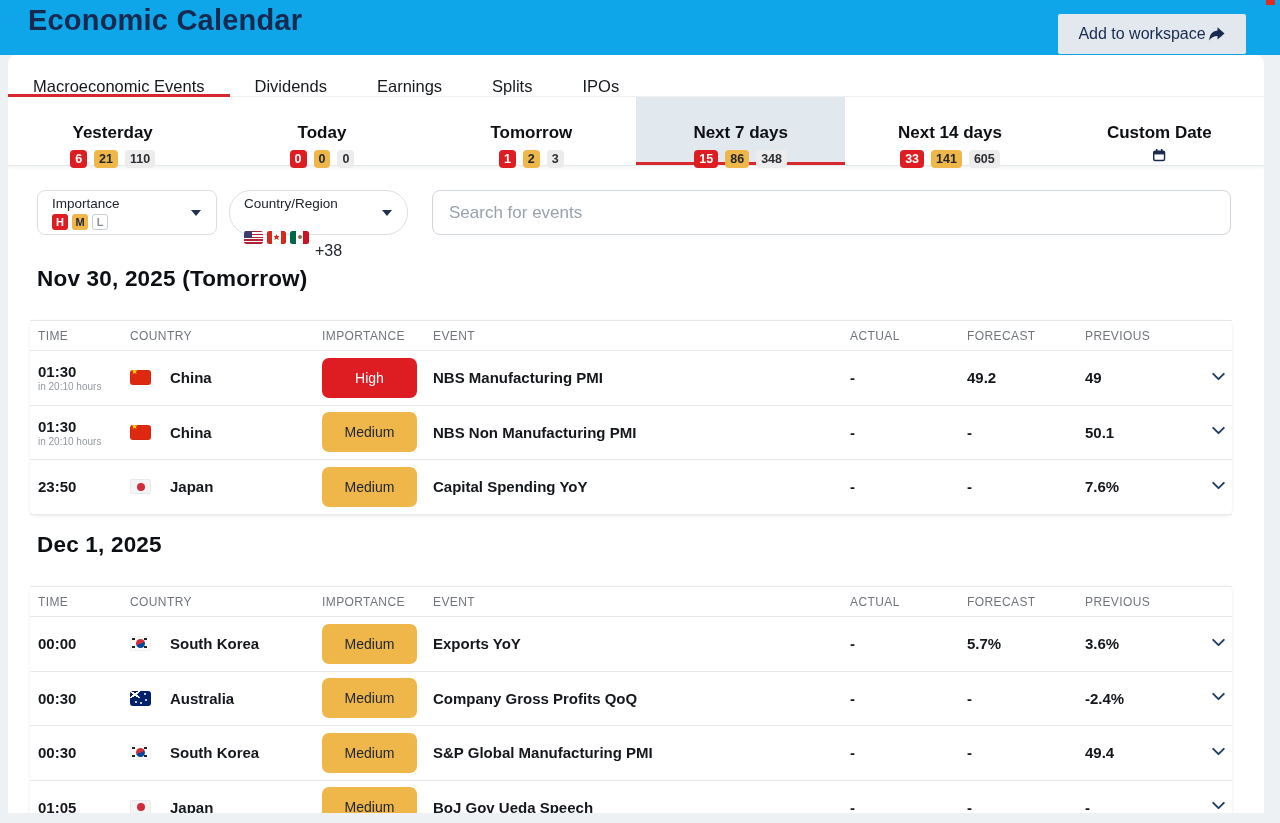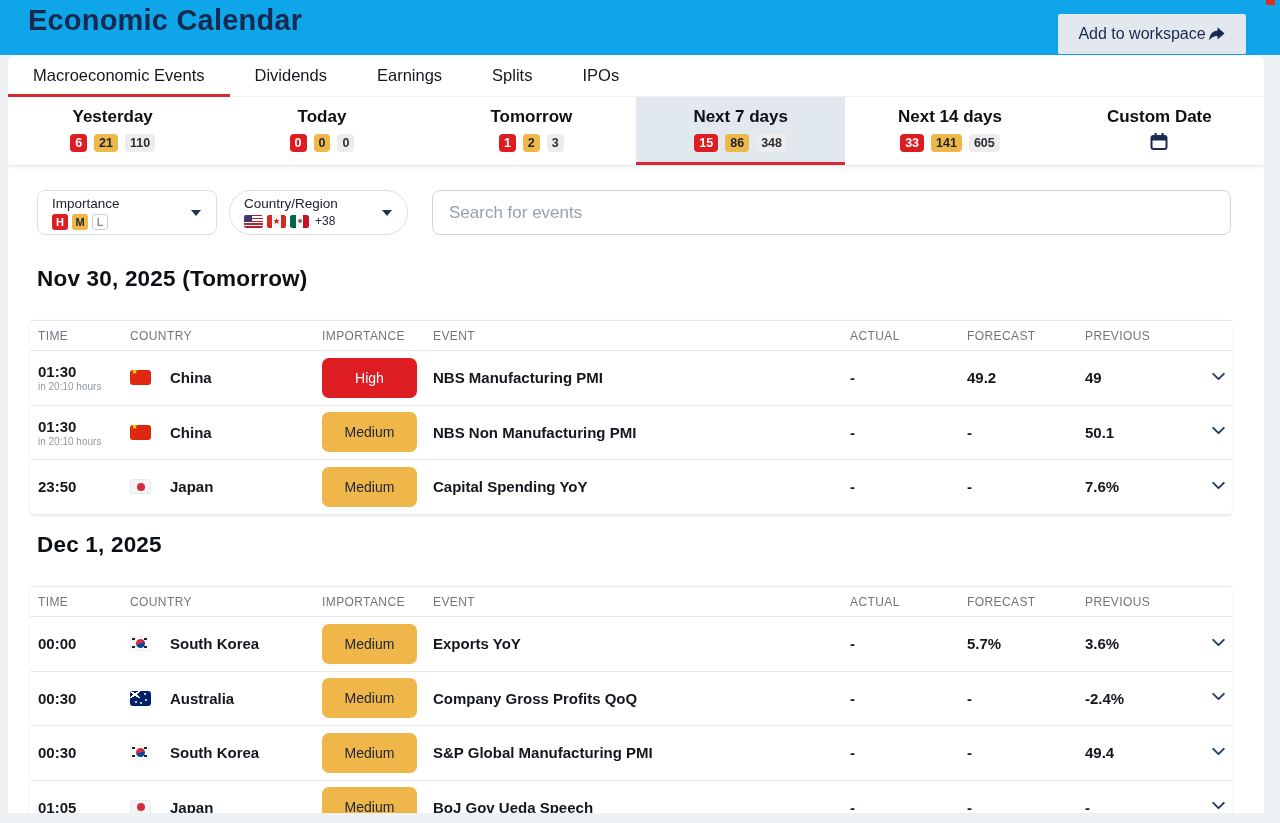--- a/index.html
+++ b/index.html
@@ -10,46 +10,46 @@
   .topbar { position:absolute; left:0; top:0; width:1280px; height:55px; background:#0ea5e9; }
   .page-title { position:absolute; left:28px; top:4px; font-size:29px; font-weight:700; color:#17294e; letter-spacing:.2px; }
   .workspace-btn { position:absolute; left:1058px; top:14px; width:188px; height:40px; background:#e2e8ee; border:none; border-radius:2px; display:flex; align-items:center; justify-content:center; gap:0; font-size:16px; color:#17294e; font-family:inherit; cursor:pointer; }
   .red-sliver { position:absolute; left:1266px; top:0; width:9px; height:5px; background:#e02b20; }
 
   
   .main-card { position:absolute; left:8px; top:55px; width:1256px; height:758px; background:#fff; border-radius:8px 8px 0 0; overflow:hidden; }
 
   
   .tab-bar { position:absolute; left:0; top:0; width:100%; height:42px; display:flex; border-bottom:1px solid #eef0f2; }
-  .cat-tab { padding:0 25px; height:42px; line-height:40px; font-size:16.5px; color:#15181d; cursor:pointer; border-bottom:3px solid transparent; white-space:nowrap; }
+  .cat-tab { padding:11px 25px; height:42px; line-height:40px; font-size:16.5px; color:#15181d; cursor:pointer; border-bottom:3px solid transparent; white-space:nowrap; }
   .cat-tab.active { border-bottom-color:#d7282f; }
 
   
   .date-tabs { position:absolute; left:0; top:42px; width:100%; height:69px; display:flex; border-bottom:1px solid #e6e9ec; box-shadow:0 2px 3px rgba(20,30,50,.05); }
-  .date-tab { flex:1; display:flex; flex-direction:column; align-items:center; padding-top:10px; cursor:pointer; border-bottom:3px solid transparent; }
+  .date-tab { flex:1; display:flex; flex-direction:column; align-items:center; padding-top:26px; cursor:pointer; border-bottom:3px solid transparent; }
   .date-tab.selected { background:#e1e8ee; border-bottom-color:#d7282f; }
   .date-tab .dt-title { font-size:17px; font-weight:700; color:#0d0f13; }
   .dt-badges { display:flex; gap:7px; margin-top:7px; align-items:center; }
   .cbadge { min-width:14px; padding:2px 5px; border-radius:4px; font-size:12.5px; font-weight:700; text-align:center; }
   .cbadge.bhigh { background:#dd1d22; color:#fff; }
   .cbadge.bmed  { background:#efb64a; color:#1d2433; }
   .cbadge.blow  { background:#ececec; color:#2b2e33; }
   .cal-icon { margin-top:6px; }
 
   
   .filter-box { position:absolute; background:#fff; border:1px solid #d9dfe5; border-radius:8px; height:45px; padding:5px 14px; cursor:pointer; }
   .fb-label { font-size:13.5px; color:#20242b; }
   .fb-row { display:flex; gap:4px; margin-top:3px; align-items:center; }
   .hml { width:16px; height:16px; border-radius:3px; font-size:11px; font-weight:700; display:flex; align-items:center; justify-content:center; }
   .hml.h { background:#dd1d22; color:#fff; }
   .hml.m { background:#efb64a; color:#1d2433; }
   .hml.l { background:#fff; border:1px solid #c8cdd3; color:#8a9096; }
   .caret { position:absolute; right:15px; top:19px; width:0; height:0; border-left:5.5px solid transparent; border-right:5.5px solid transparent; border-top:6.5px solid #22314f; }
   .flag { display:inline-block; width:19px; height:13px; border-radius:2.5px; position:relative; overflow:hidden; flex:none; box-shadow:0 0 0 .5px rgba(0,0,0,.08) inset; }
-  .more-txt { font-size:12px; color:#23272e; margin-left:2px; }
+  .more-txt { font-size:16px; color:#23272e; margin-left:2px;margin-top:28px; }
   .search-input { position:absolute; left:424px; top:135px; width:799px; height:45px; border:1px solid #cfd6dd; border-radius:8px; padding:0 16px; font-size:17px; font-family:inherit; color:#14171c; background:#fff; }
   .search-input::placeholder { color:#99a1ab; }
 
   
   .sec-heading { position:absolute; left:29px; font-size:22.5px; font-weight:700; color:#0c0f14; letter-spacing:.2px; }
 
   
   .etable { position:absolute; left:22px; width:1202px; background:#fff; border-radius:6px; box-shadow:0 1px 3px rgba(25,35,55,.10); }
   .thead, .erow { display:grid; grid-template-columns:92px 192px 111px 417px 117px 118px 120px auto; padding-left:8px; }
   .thead { height:31px; border-top:1px solid #e5e8eb; border-bottom:1px solid #e5e8eb; align-items:center; }

